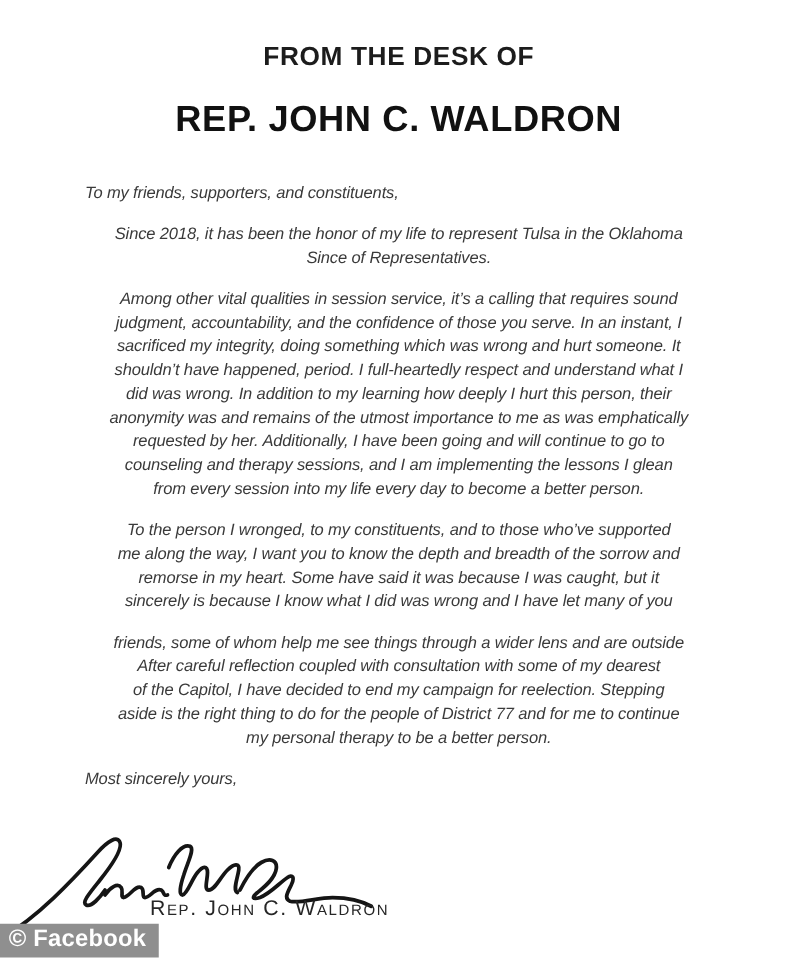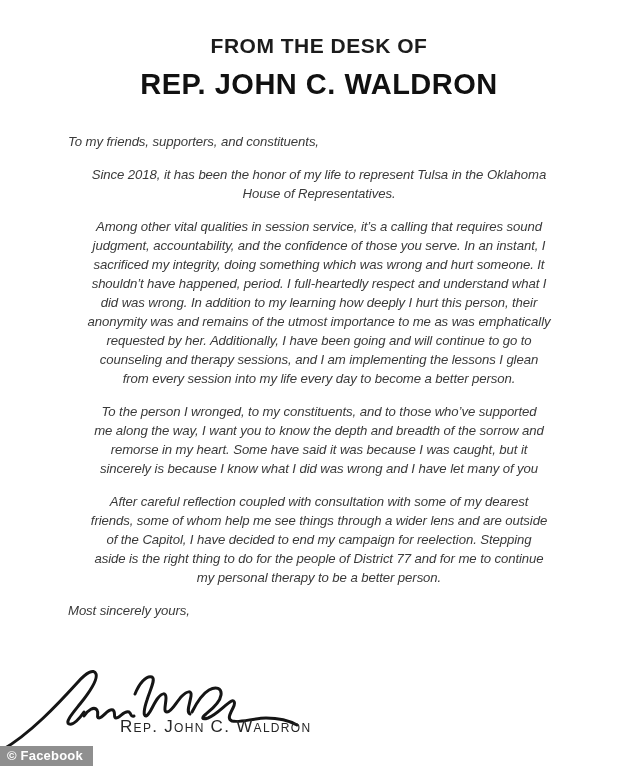--- a/index.html
+++ b/index.html
@@ -17,21 +17,21 @@
     height: 767px;
     background: #ffffff;
     padding: 34px 64px 0 68px;
   }
   .kicker {
     text-align: center;
     font-size: 21px;
     font-weight: 600;
     letter-spacing: 0.5px;
     color: #1c1c1c;
-    margin-bottom: 10px;
+    margin-bottom: 22px;
   }
   .rep-name {
     text-align: center;
     font-size: 29px;
     font-weight: 800;
     letter-spacing: 0.5px;
     color: #111111;
     margin-bottom: 31px;
   }
   .body-text {
@@ -58,42 +58,42 @@
     font-size: 17px;
     letter-spacing: 1.3px;
     color: #262626;
   }
   .credit-badge {
     position: absolute;
     left: 0;
     bottom: 1px;
     background: #8f8f8f;
     color: #ffffff;
-    font-size: 13px;
+    font-size: 19px;
     font-weight: 700;
     padding: 2px 10px 3px 7px;
     letter-spacing: 0.2px;
   }
 </style>
 </head>
 <body>
 
 <div class="page">
 
   <header>
     <div class="kicker">FROM THE DESK OF</div>
     <h1 class="rep-name">REP. JOHN C. WALDRON</h1>
   </header>
 
   <main class="body-text">
     <p class="para">To my friends, supporters, and constituents,</p>
 
     <div class="para">
         <div class="line">Since 2018, it has been the honor of my life to represent Tulsa in the Oklahoma</div>
-        <div class="line">House of Representatives.</div>
+        <div class="line">Since of Representatives.</div>
       </div>
 
     <div class="para">
         <div class="line">Among other vital qualities in session service, it’s a calling that requires sound</div>
         <div class="line">judgment, accountability, and the confidence of those you serve. In an instant, I</div>
         <div class="line">sacrificed my integrity, doing something which was wrong and hurt someone. It</div>
         <div class="line">shouldn’t have happened, period. I full-heartedly respect and understand what I</div>
         <div class="line">did was wrong. In addition to my learning how deeply I hurt this person, their</div>
         <div class="line">anonymity was and remains of the utmost importance to me as was emphatically</div>
         <div class="line">requested by her. Additionally, I have been going and will continue to go to</div>
@@ -102,22 +102,22 @@
       </div>
 
     <div class="para">
         <div class="line">To the person I wronged, to my constituents, and to those who’ve supported</div>
         <div class="line">me along the way, I want you to know the depth and breadth of the sorrow and</div>
         <div class="line">remorse in my heart. Some have said it was because I was caught, but it</div>
         <div class="line">sincerely is because I know what I did was wrong and I have let many of you</div>
       </div>
 
     <div class="para">
+        <div class="line">friends, some of whom help me see things through a wider lens and are outside</div>
         <div class="line">After careful reflection coupled with consultation with some of my dearest</div>
-        <div class="line">friends, some of whom help me see things through a wider lens and are outside</div>
         <div class="line">of the Capitol, I have decided to end my campaign for reelection.  Stepping</div>
         <div class="line">aside is the right thing to do for the people of District 77 and for me to continue</div>
         <div class="line">my personal therapy to be a better person.</div>
       </div>
 
     <p class="para closing">Most sincerely yours,</p>
   </main>
 
   <svg class="signature-svg" viewBox="0 0 300 92" fill="none" xmlns="http://www.w3.org/2000/svg">
     <g stroke="#151515" stroke-width="3" stroke-linecap="round" stroke-linejoin="round" fill="none">

